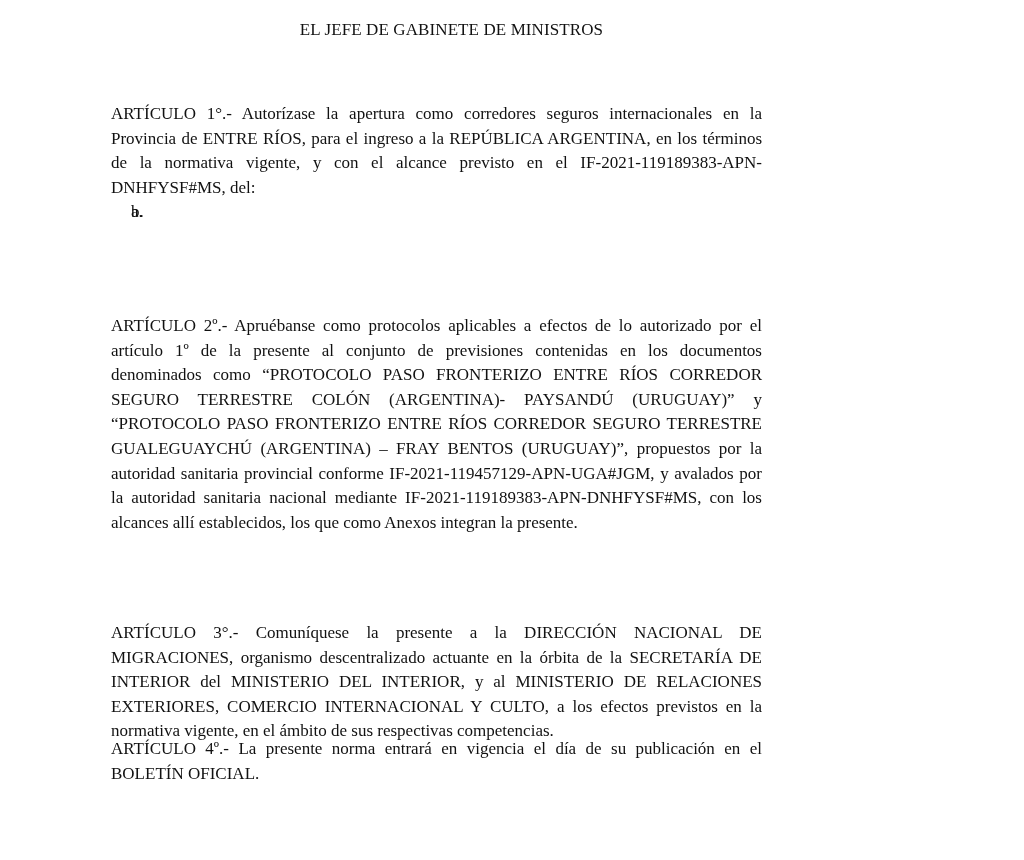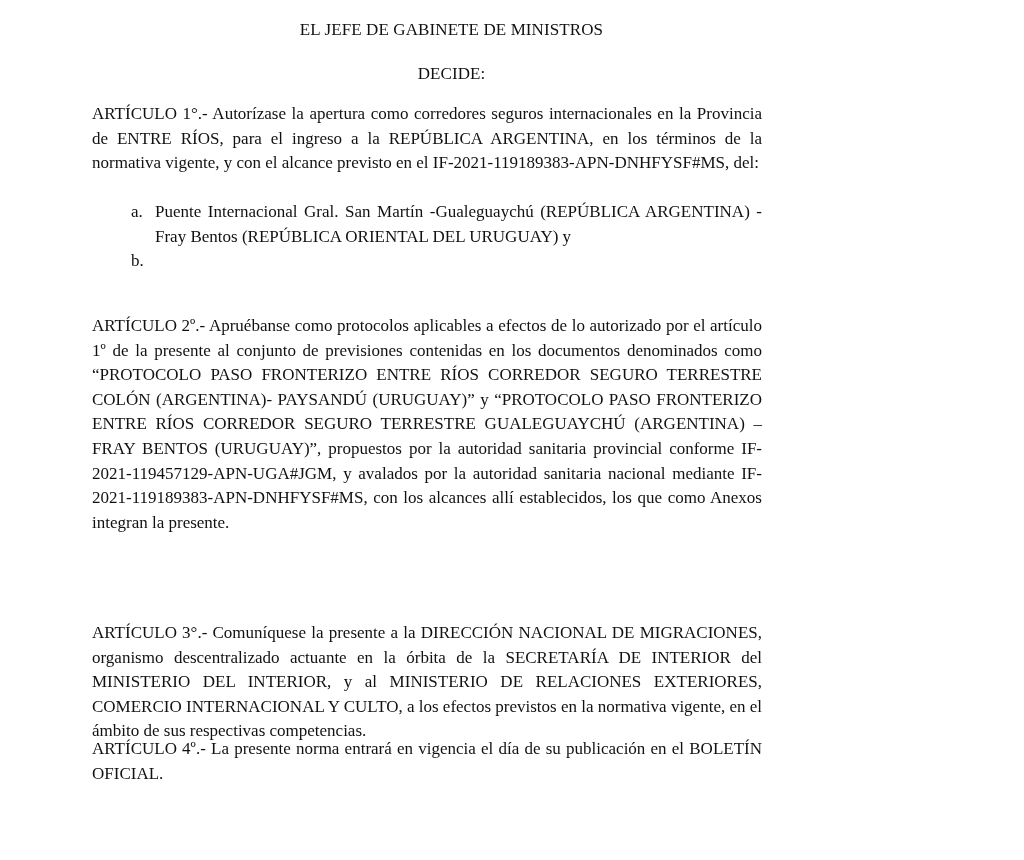--- a/index.html
+++ b/index.html
@@ -21,38 +21,36 @@
       padding-left: 40px;
     }
     .h1 { position: absolute; top: 20px; left: 101px; right: 62px; }
     .h2 { position: absolute; top: 64px; left: 101px; right: 62px; }
     .body-text {
       font-size: 17px;
       line-height: 24.6px;
       text-align: justify;
       text-align-last: left;
     }
-    .blk { position: absolute; left: 92px; right: 62px; margin: 0; }
+    .blk { position: absolute; left: 111px; right: 62px; margin: 0; }
     .list { position: absolute; left: 131px; right: 62px; margin: 0; padding: 0; list-style: none; }
     .list li { position: relative; padding-left: 24px; text-align: justify; text-align-last: left; }
     .list li .marker { position: absolute; left: 0; top: 0; }
   </style>
 </head>
 <body>
 
 <div class="page">
   <div class="heading h1">EL JEFE DE GABINETE DE MINISTROS</div>
-  <div class="heading h2">DECIDE:</div>
 
   <p class="body-text blk" style="top:102px;">ARTÍCULO 1°.- Autorízase la apertura como corredores seguros internacionales en la Provincia de ENTRE RÍOS, para el ingreso a la REPÚBLICA ARGENTINA, en los términos de la normativa vigente, y con el alcance previsto en el IF-2021-119189383-APN-DNHFYSF#MS, del:</p>
 
   <ul class="body-text list" style="top:200px;">
     <li>
       <span class="marker">a.</span>
-      <span>Puente Internacional Gral. San Martín -Gualeguaychú (REPÚBLICA ARGENTINA) - Fray Bentos (REPÚBLICA ORIENTAL DEL URUGUAY) y</span>
     </li>
     <li>
       <span class="marker">b.</span>
     </li>
   </ul>
 
   <p class="body-text blk" style="top:314px;">ARTÍCULO 2º.- Apruébanse como protocolos aplicables a efectos de lo autorizado por el artículo 1º de la presente al conjunto de previsiones contenidas en los documentos denominados como “PROTOCOLO PASO FRONTERIZO ENTRE RÍOS CORREDOR SEGURO TERRESTRE COLÓN (ARGENTINA)- PAYSANDÚ (URUGUAY)” y “PROTOCOLO PASO FRONTERIZO ENTRE RÍOS CORREDOR SEGURO TERRESTRE GUALEGUAYCHÚ (ARGENTINA) – FRAY BENTOS (URUGUAY)”, propuestos por la autoridad sanitaria provincial conforme IF-2021-119457129-APN-UGA#JGM, y avalados por la autoridad sanitaria nacional mediante IF-2021-119189383-APN-DNHFYSF#MS, con los alcances allí establecidos, los que como Anexos integran la presente.</p>
 
 
   <p class="body-text blk" style="top:621px;">ARTÍCULO 3°.- Comuníquese la presente a la DIRECCIÓN NACIONAL DE MIGRACIONES, organismo descentralizado actuante en la órbita de la SECRETARÍA DE INTERIOR del MINISTERIO DEL INTERIOR, y al MINISTERIO DE RELACIONES EXTERIORES, COMERCIO INTERNACIONAL Y CULTO, a los efectos previstos en la normativa vigente, en el ámbito de sus respectivas competencias.</p>

